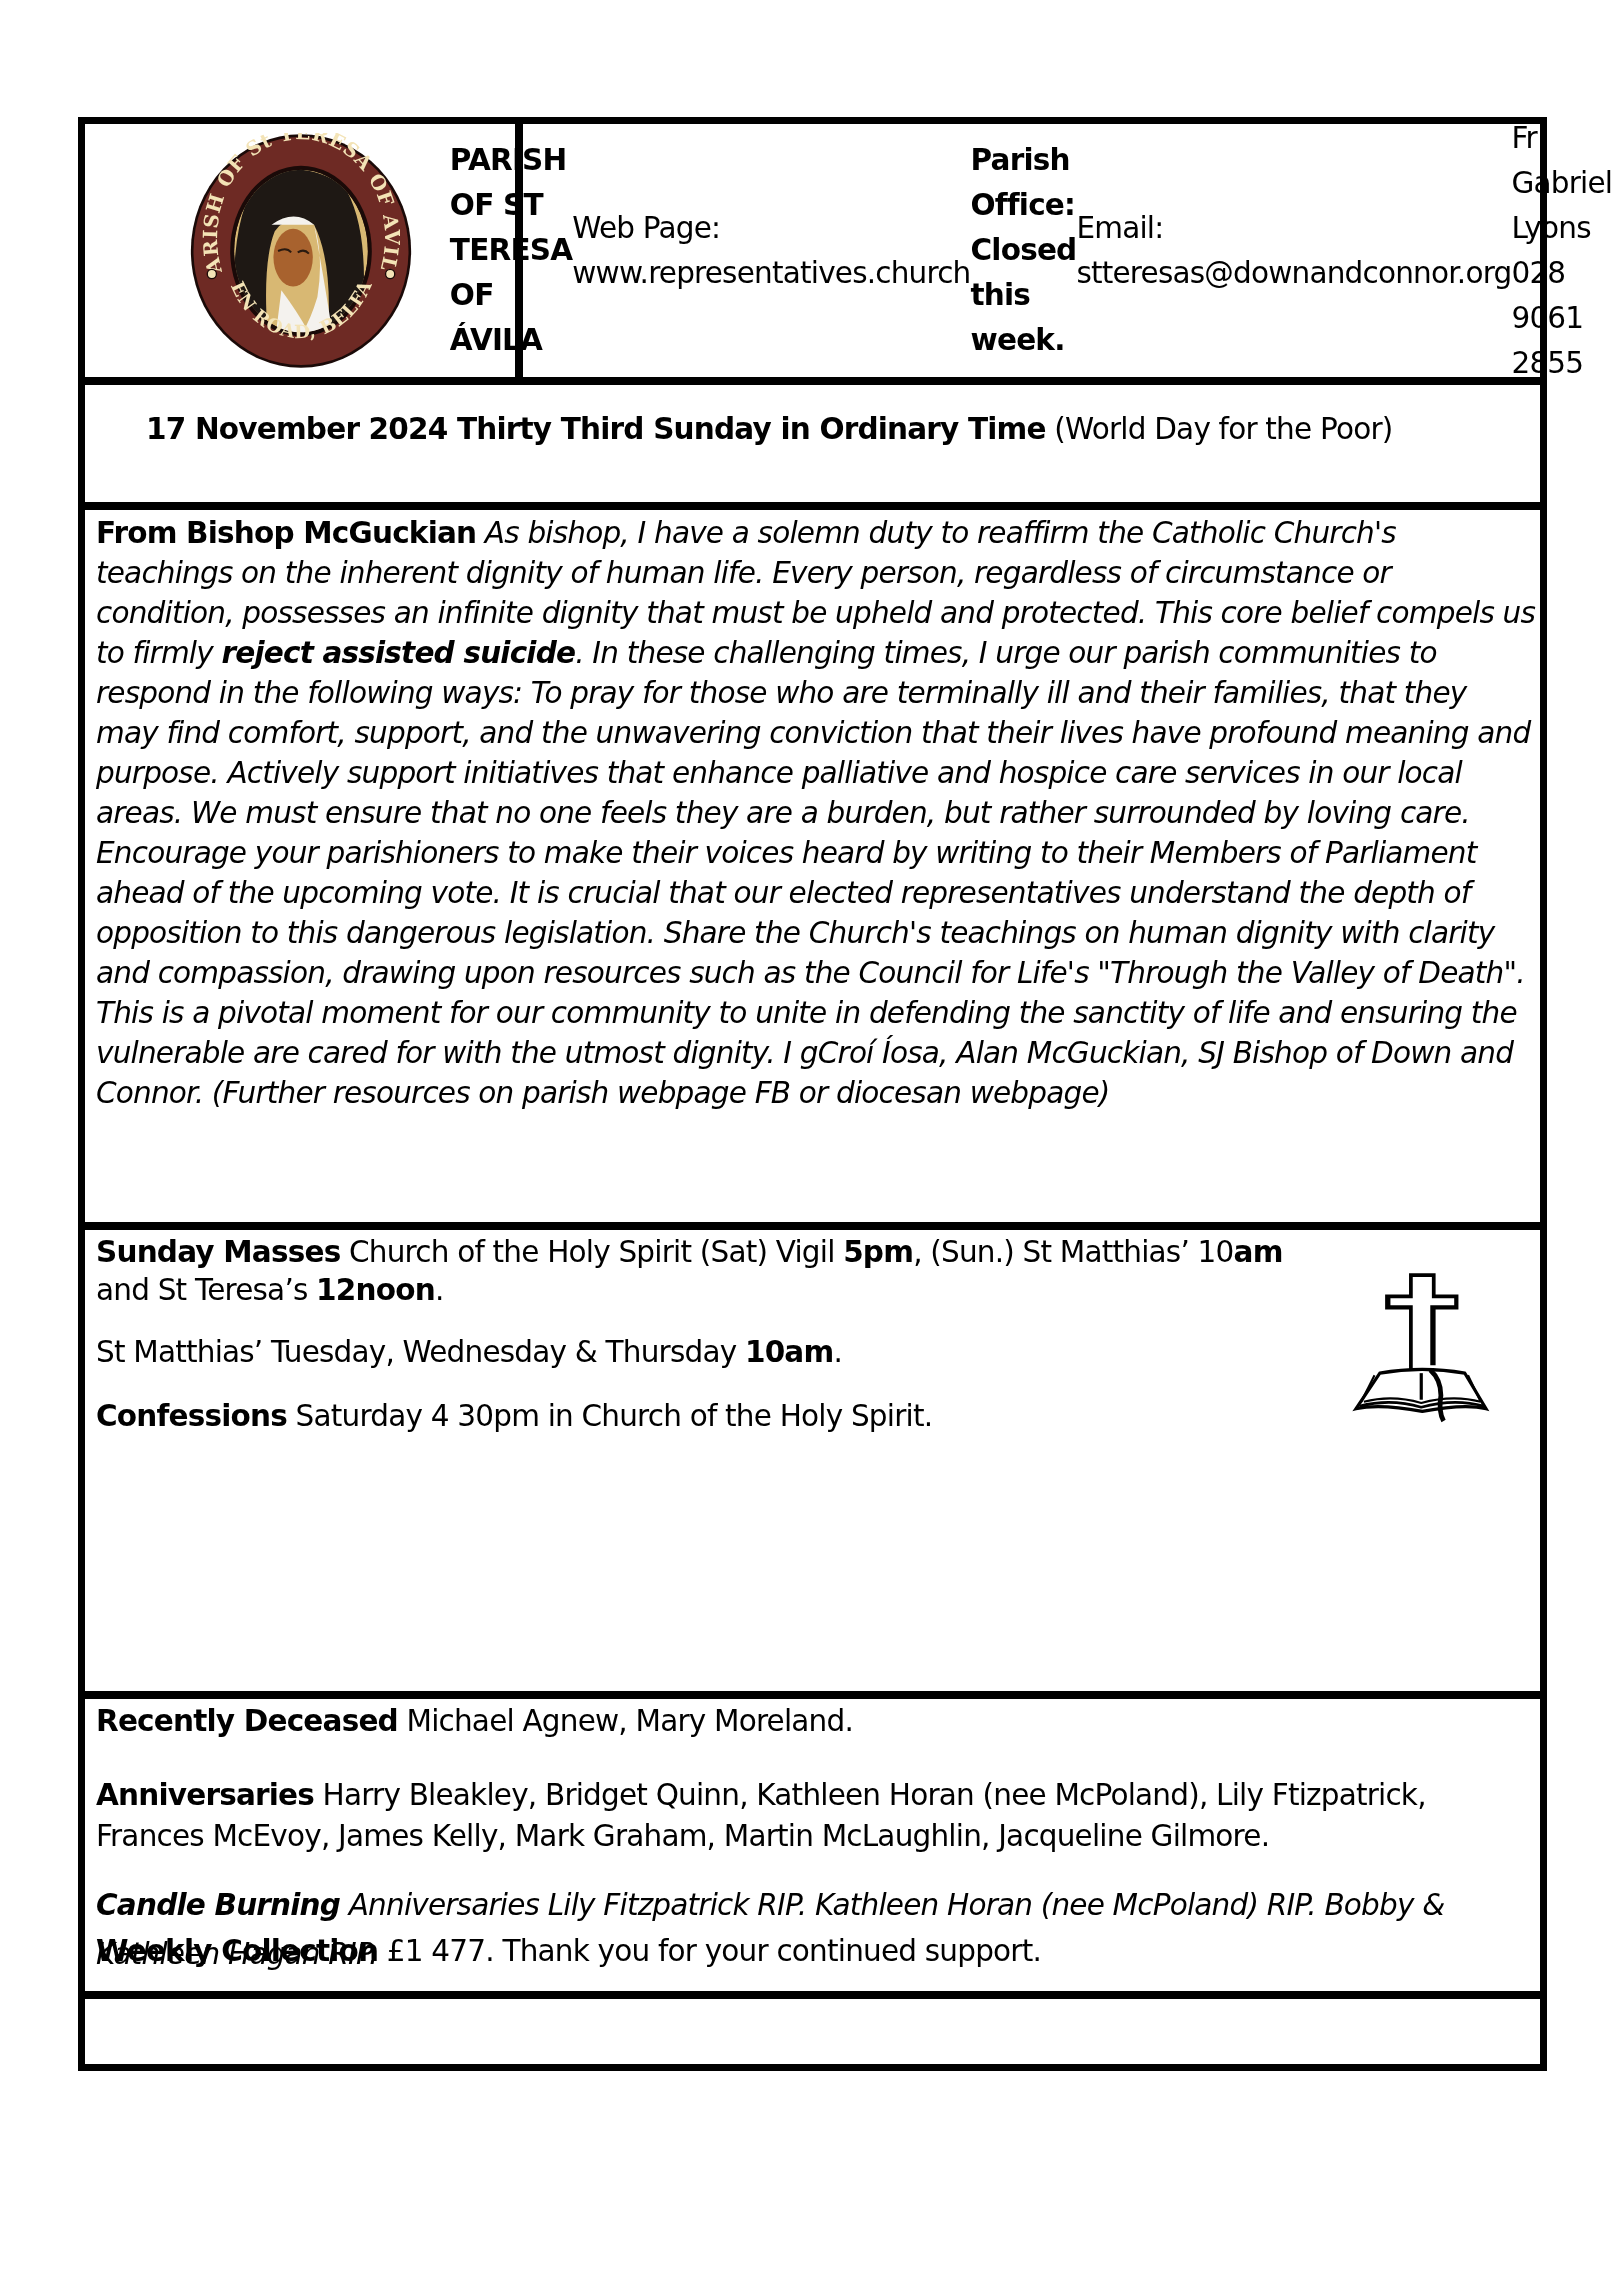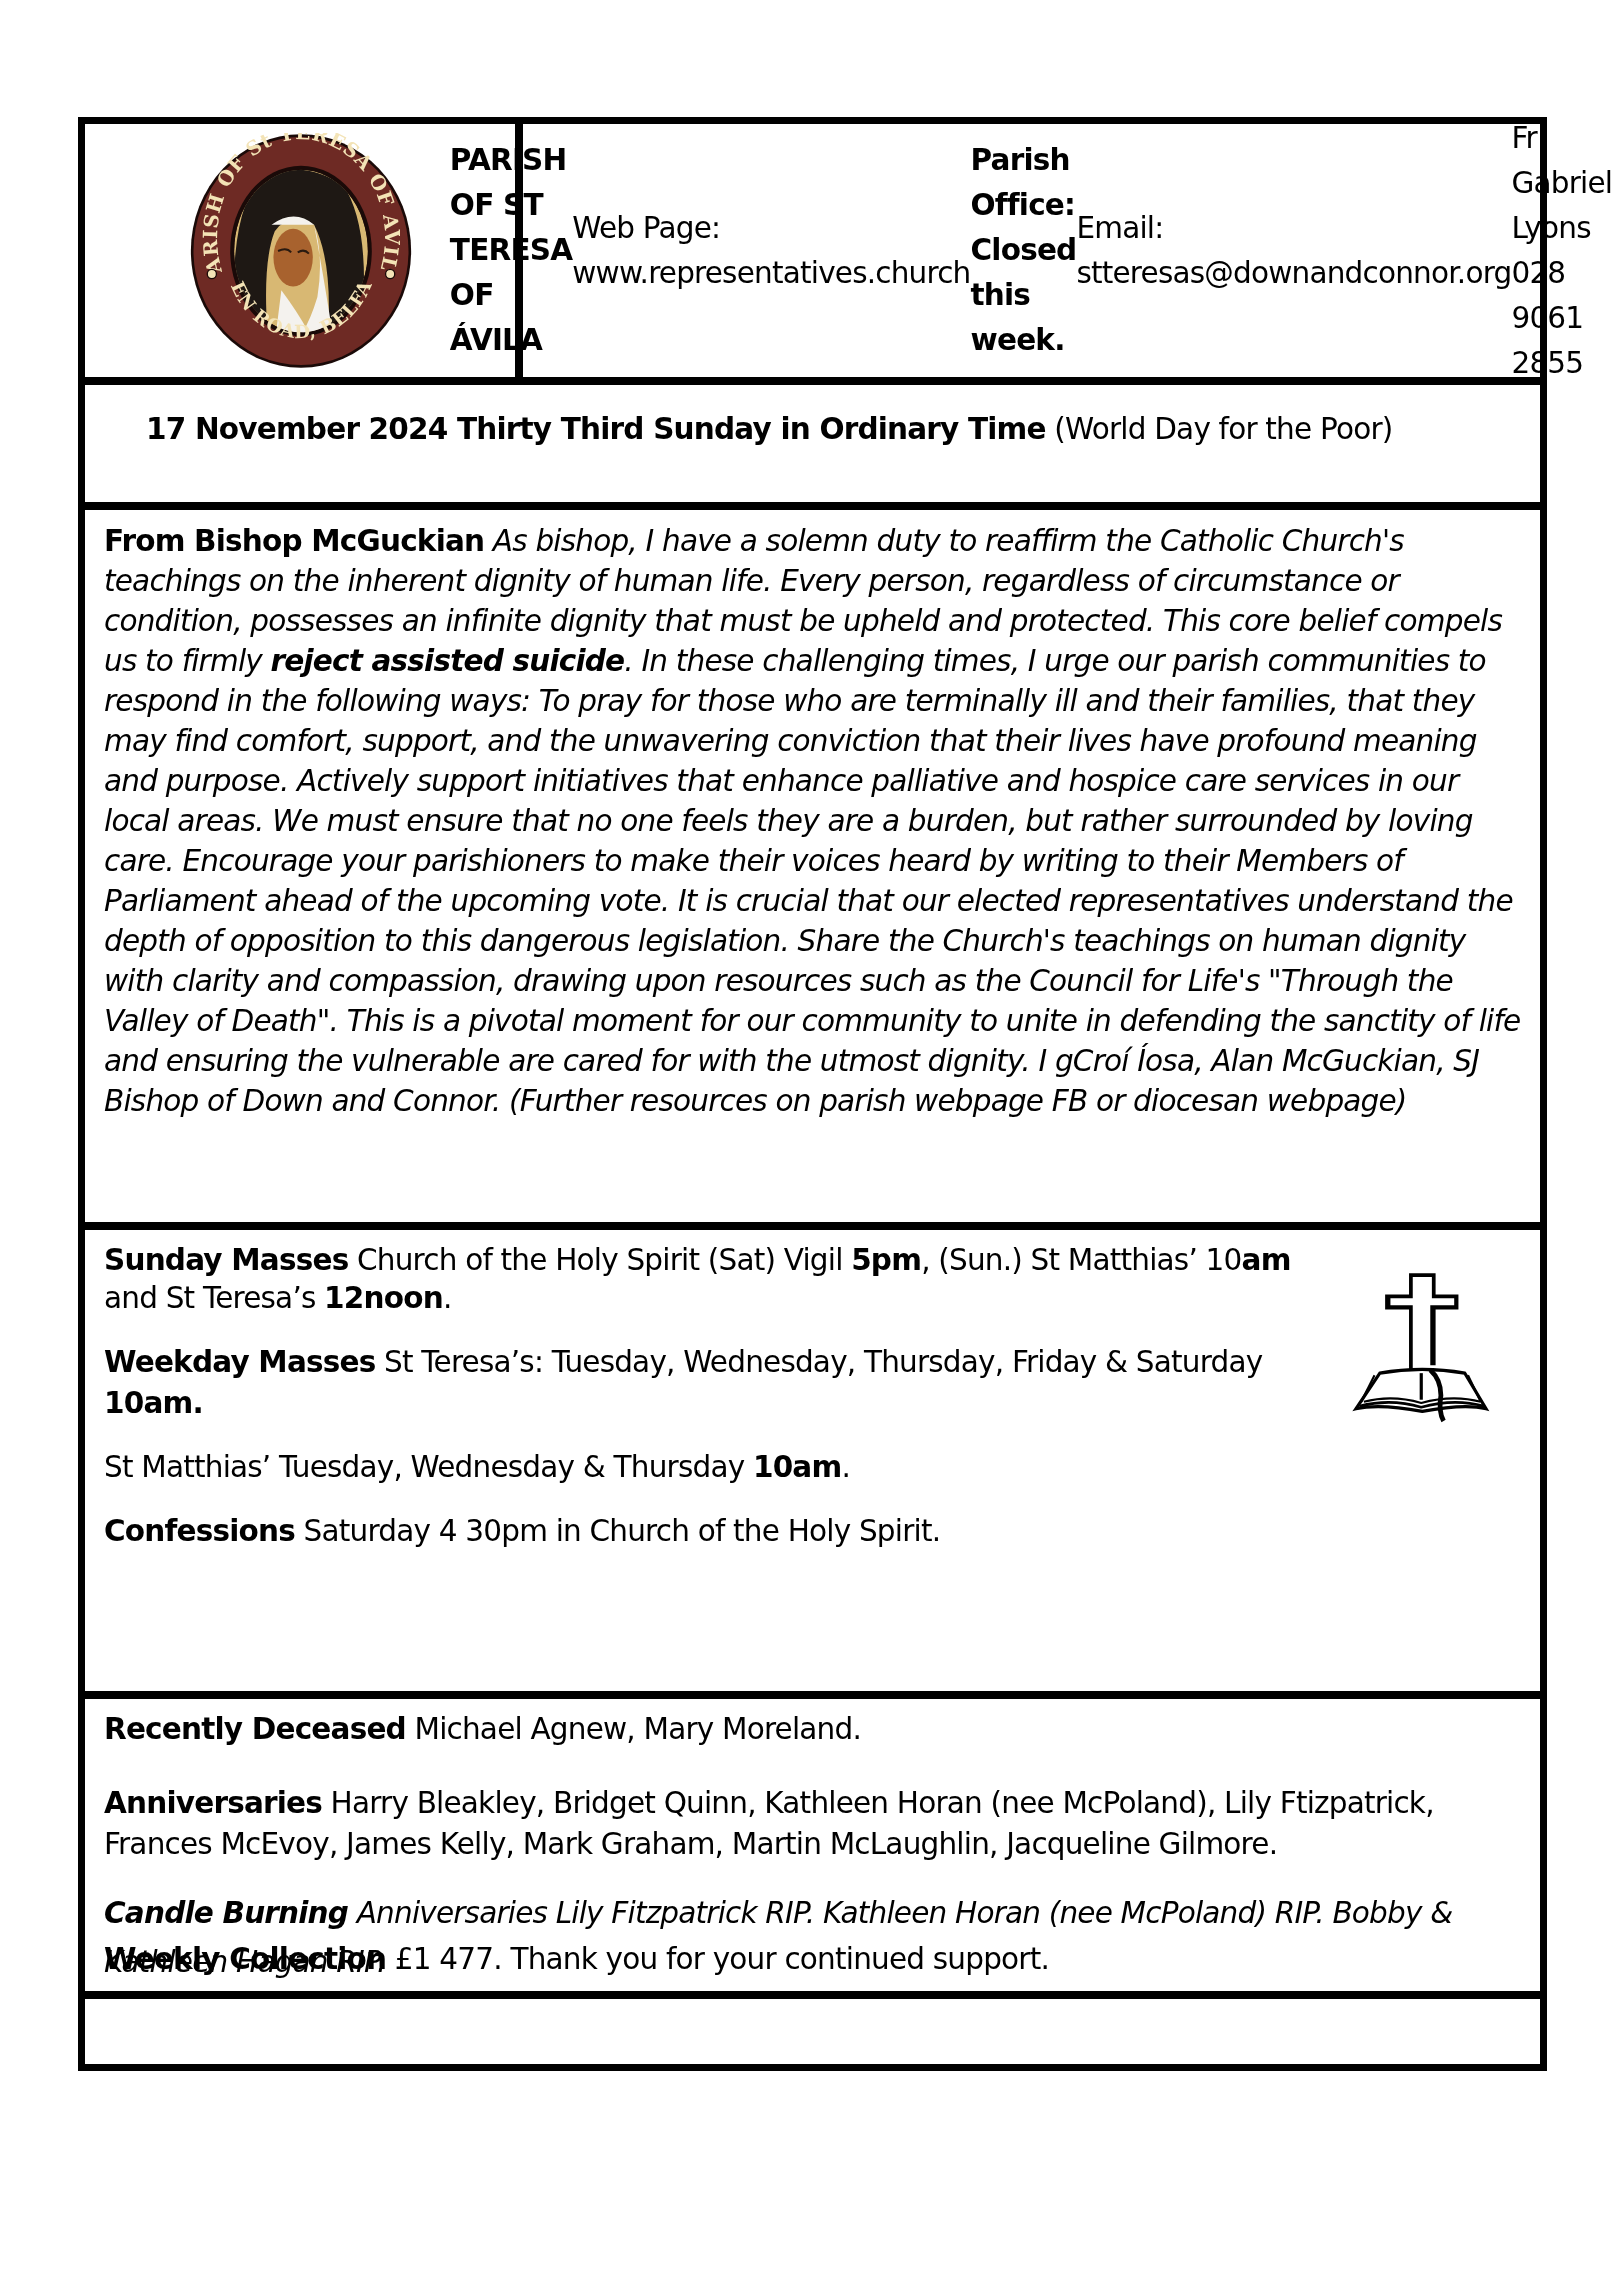--- a/index.html
+++ b/index.html
@@ -5,21 +5,21 @@
   html, body { margin: 0; padding: 0; background: #ffffff; }
   body { width: 1623px; height: 2295px; position: relative; overflow: hidden;
          font-family: "DejaVu Sans", sans-serif; color: #000; }
   .frame { position: absolute; left: 78px; top: 117px; width: 1469px; height: 1954px;
            box-sizing: border-box; border: 7.9px solid #000; }
   .hline { position: absolute; left: 78px; width: 1469px; height: 7.9px; background: #000; }
   .vline { position: absolute; width: 7.9px; background: #000; }
   .txt { font-size: 29.5px; line-height: 39px; letter-spacing: -0.8px; }
   .txt b { font-weight: bold; }
   .ital { font-style: italic; }
-  .para { margin: 8px; }
+  .para { margin: 0; }
   .logo-wrap { position: absolute; left: 86px; top: 124px; width: 429px; height: 253px;
                display: flex; align-items: center; justify-content: center; }
   .hdr { position: absolute; left: 523px; top: 124px; width: 1016px; height: 253px;
          display: flex; flex-direction: row; align-items: center; justify-content: center; }
   .hdr .line { font-size: 29.5px; line-height: 45px; letter-spacing: -0.8px; }
   .date { position: absolute; left: 86px; top: 385px; width: 1453px; height: 88px;
           display: flex; align-items: center; padding-left: 60px; box-sizing: border-box; }
   .date .t { font-size: 29.5px; letter-spacing: -0.8px; }
   .bishop { position: absolute; left: 96px; top: 513px; width: 1440px; }
   .bishop .txt { line-height: 40px; }
@@ -88,23 +88,20 @@
 <div class="bishop">
   <p class="para txt">
     <b>From Bishop McGuckian</b><span class="ital"> As bishop, I have a solemn duty to reaffirm the Catholic Church's teachings on the inherent dignity of human life. Every person, regardless of circumstance or condition, possesses an infinite dignity that must be upheld and protected. This core belief compels us to firmly </span><b class="ital">reject assisted suicide</b><span class="ital">. In these challenging times, I urge our parish communities to respond in the following ways: To pray for those who are terminally ill and their families, that they may find comfort, support, and the unwavering conviction that their lives have profound meaning and purpose. Actively support initiatives that enhance palliative and hospice care services in our local areas. We must ensure that no one feels they are a burden, but rather surrounded by loving care. Encourage your parishioners to make their voices heard by writing to their Members of Parliament ahead of the upcoming vote. It is crucial that our elected representatives understand the depth of opposition to this dangerous legislation. Share the Church's teachings on human dignity with clarity and compassion, drawing upon resources such as the Council for Life's "Through the Valley of Death". This is a pivotal moment for our community to unite in defending the sanctity of life and ensuring the vulnerable are cared for with the utmost dignity. I gCroí Íosa, Alan McGuckian, SJ Bishop of Down and Connor. (Further resources on parish webpage FB or diocesan webpage)</span>
   </p>
 </div>
 
 <div class="masses">
   <p class="para txt" style="line-height:38px;">
     <b>Sunday Masses</b><span> Church of the Holy Spirit (Sat) Vigil </span><b>5pm</b><span>, (Sun.) St Matthias’ 10</span><b>am</b><span> and St Teresa’s </span><b>12noon</b><span>.</span>
   </p>
-  <p class="para txt" style="margin-top:25px; line-height:41px;">
-    <b>Weekday Masses</b><span> St Teresa’s: Tuesday, Wednesday, Thursday, Friday &amp; Saturday </span><b>10am.</b>
-  </p>
   <p class="para txt" style="margin-top:24px;">
     <span>St Matthias’ Tuesday, Wednesday &amp; Thursday </span><b>10am</b><span>.</span>
   </p>
   <p class="para txt" style="margin-top:25px;">
     <b>Confessions</b><span> Saturday 4 30pm in Church of the Holy Spirit.</span>
   </p>
 </div>
 
 <div class="cross">
   <svg width="170" height="190" viewBox="0 0 320 350">

